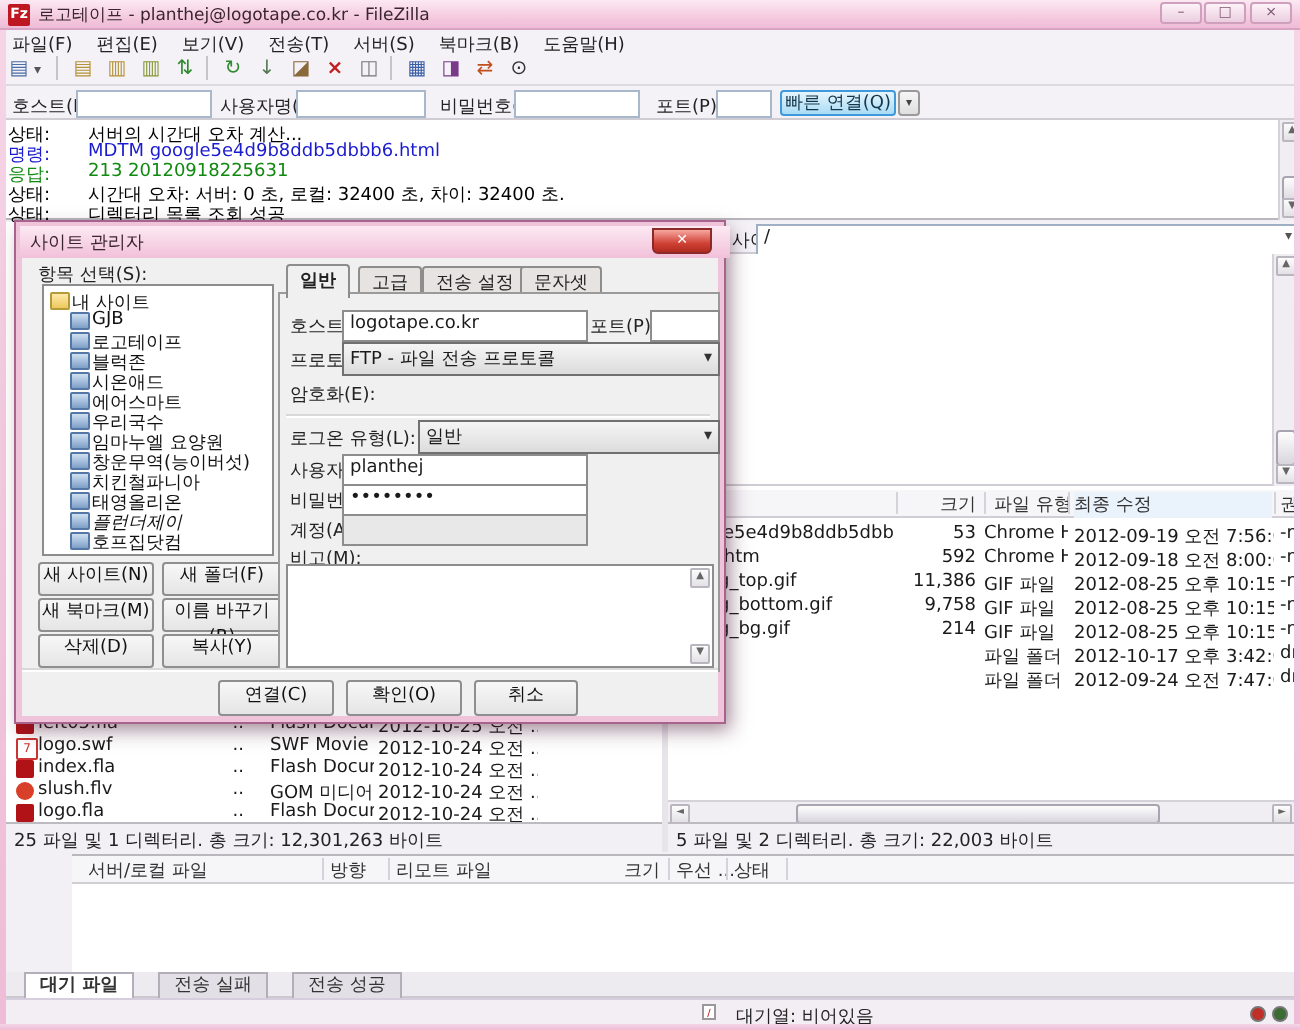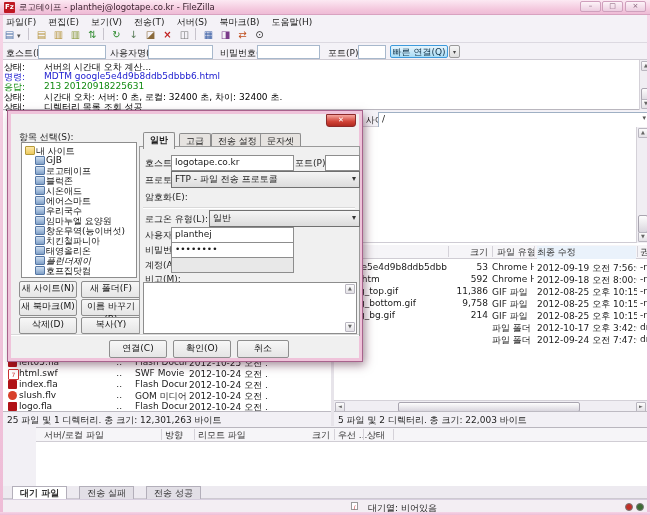--- a/index.html
+++ b/index.html
@@ -147,21 +147,21 @@
   <div class="abs local-pane">
     <div class="row" style="top:246px;">
       <span class="fic fic-fla" style="left:5px;"></span>
       <span class="cell" style="left:16px;width:90px;">left05.fla</span>
       <span class="cell r" style="left:95px;width:24px;">..</span>
       <span class="cell" style="left:132px;width:52px;">Flash Document</span>
       <span class="cell" style="left:186px;width:80px;">2012-10-25 오전 ..</span>
     </div>
     <div class="row" style="top:257px;">
       <span class="fic fic-swf" style="left:5px;">7</span>
-      <span class="cell" style="left:16px;width:90px;">html.swf</span>
+      <span class="cell" style="left:16px;width:90px;">logo.swf</span>
       <span class="cell r" style="left:95px;width:24px;">..</span>
       <span class="cell" style="left:132px;width:52px;">SWF Movie</span>
       <span class="cell" style="left:186px;width:80px;">2012-10-24 오전 ..</span>
     </div>
     <div class="row" style="top:268px;">
       <span class="fic fic-fla" style="left:5px;"></span>
       <span class="cell" style="left:16px;width:90px;">index.fla</span>
       <span class="cell r" style="left:95px;width:24px;">..</span>
       <span class="cell" style="left:132px;width:52px;">Flash Document</span>
       <span class="cell" style="left:186px;width:80px;">2012-10-24 오전 ..</span>
@@ -288,20 +288,23 @@
     <span class="abs" style="left:368px;top:2px;color:#222;">대기열: 비어있음</span>
     <span class="led" style="left:625px;background:#c03028;"></span>
     <span class="led" style="left:636px;background:#3c6b34;"></span>
   </div>
 
   <div class="abs frame" style="left:0;top:15px;width:3px;height:497px;"></div>
   <div class="abs frame" style="left:647px;top:15px;width:3px;height:497px;"></div>
   <div class="abs frame" style="left:0;top:512px;width:650px;height:3px;"></div>
 
   <div class="abs dialog">
+    <div class="dlg-title">
+      <span>사이트 관리자</span>
+    </div>
     <div class="dlg-close">✕</div>
 
     <span class="dlabel" style="left:8px;top:17px;">항목 선택(S):</span>
 
     <div class="dlg-tree">
       <div class="trow" style="top:2px;">
           <span class="tico folder" style="left:3px;"></span>
           <span class="tlabel" style="left:14px;">내 사이트</span>
         </div>
       <div class="trow" style="top:12px;">

